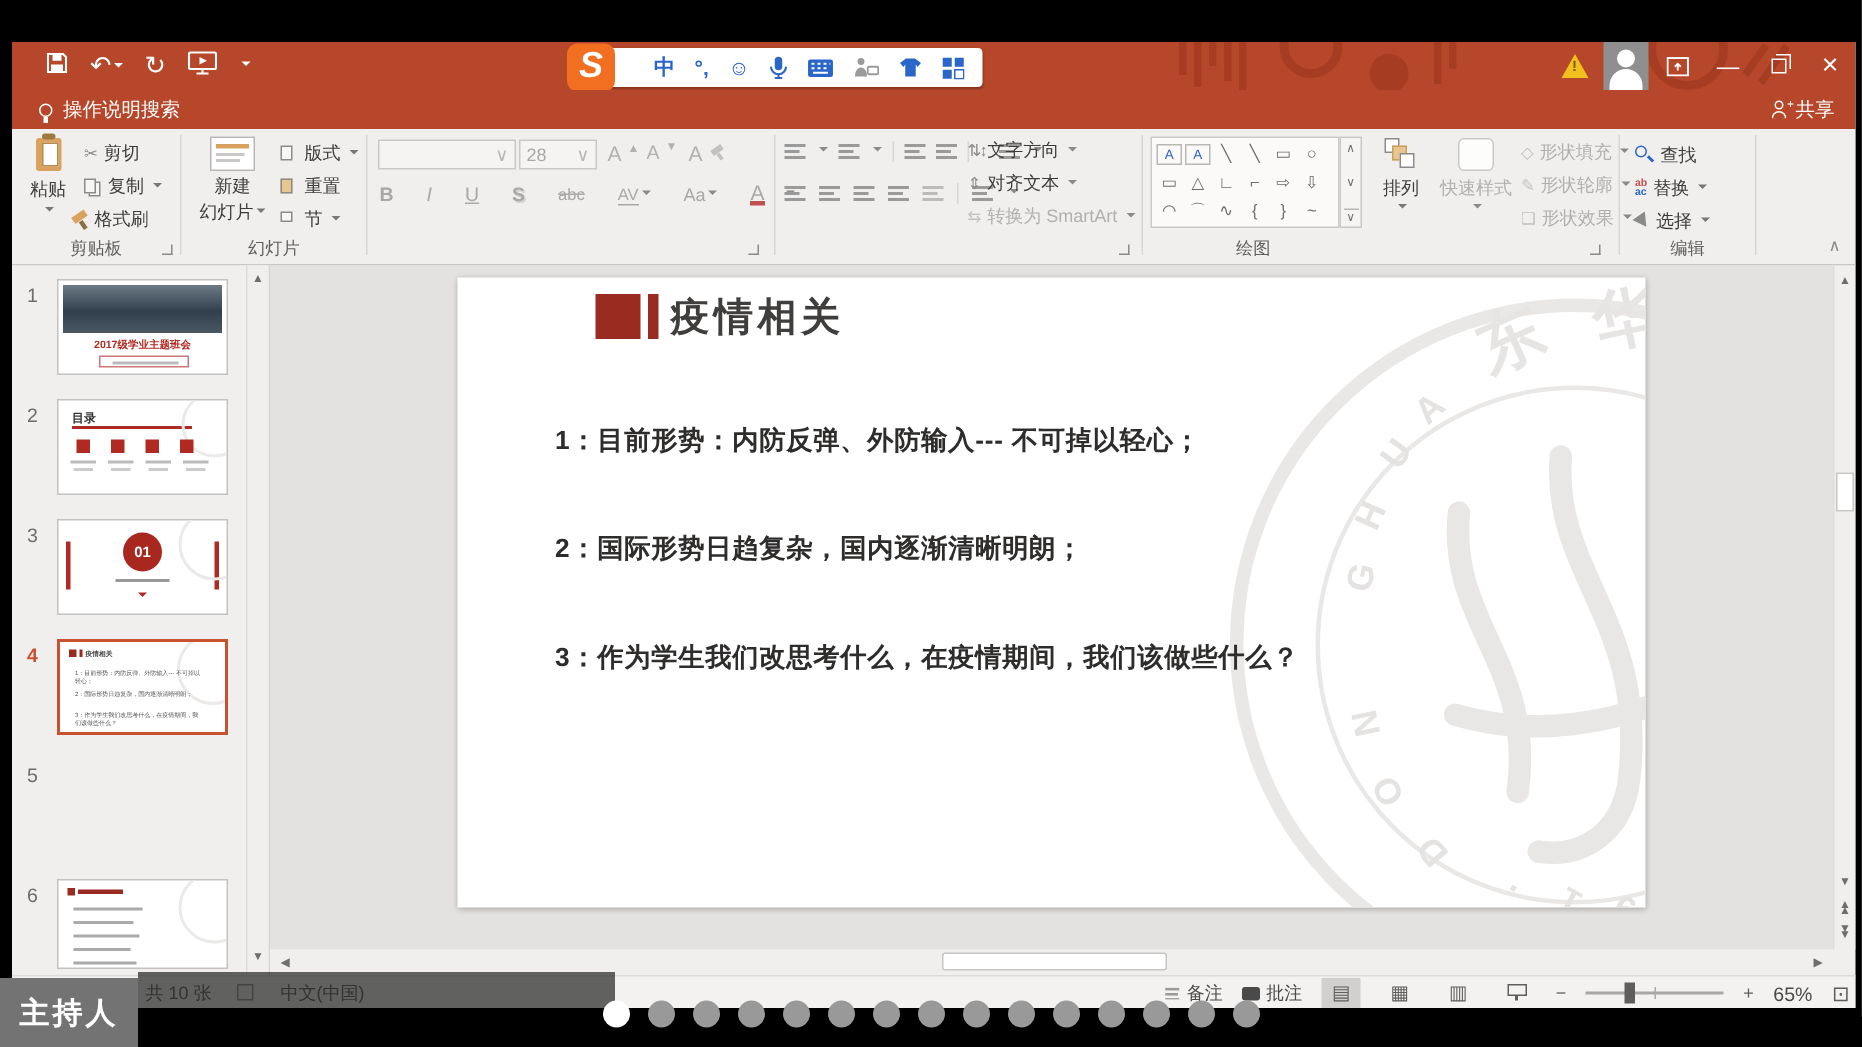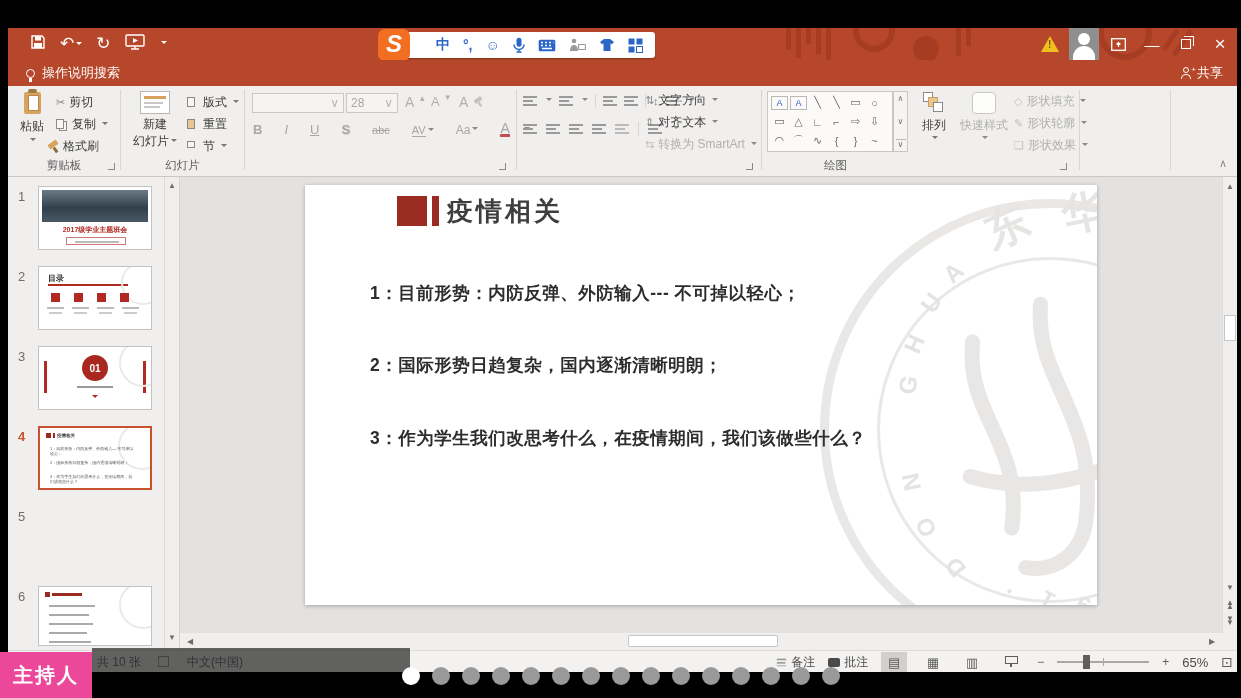--- a/index.html
+++ b/index.html
@@ -138,21 +138,21 @@
 .showic{position:relative;width:13px;height:12px}
 .showic i{position:absolute;left:0;top:0;width:13px;height:8px;border:1.5px solid #5f5e5d}
 .showic b{position:absolute;left:5.5px;top:8px;width:2px;height:3px;background:#5f5e5d}
 .ztrack{position:relative;width:92px;height:14px}
 .ztrack .tr{position:absolute;left:0;top:6px;width:100%;height:2px;background:#a9a8a7}
 .ztrack .tk{position:absolute;left:46px;top:3px;width:1px;height:8px;background:#a9a8a7}
 .ztrack .th{position:absolute;left:26px;top:0;width:7px;height:14px;background:#5f5e5d}
 
 .blackbar{position:absolute;left:0;top:672px;width:100%;height:26px;background:#000;z-index:5}
 .tooltip{position:absolute;left:92px;top:648px;width:318px;height:24px;background:rgba(40,40,40,.72);z-index:6}
-.hostbadge{position:absolute;left:0;top:652px;width:92px;height:46px;background:#ec4899;color:#fff;
+.hostbadge{position:absolute;left:0;top:652px;width:92px;height:46px;background:#737373;color:#fff;
 font-size:20px;font-weight:bold;display:flex;align-items:center;justify-content:center;letter-spacing:2px;z-index:7}
 .sharebar{position:absolute;left:102px;top:655px;height:38px;display:flex;align-items:center;gap:11px;z-index:7}
 .sname{color:#fff;font-size:21px;letter-spacing:1px}
 .dotsrow{position:absolute;left:402px;top:667px;height:18px;z-index:7}
 .dot{position:absolute;top:0;width:18px;height:18px;border-radius:50%;background:#999}
 .dot.first{background:#fff}
 .micwrap svg{display:block}
 </style>
 </head>
 <body>
@@ -489,20 +489,43 @@
         <div class="mini dis" style="left:252px;top:51px">
           <span class="gi">❏</span>
           <span>形状效果</span>
             <span class="car lt"></span>
         </div>
         <div class="glabel" style="right:170px">绘图</div>
         <span class="launcher" style="right:12px"></span>
       </div>
       <span class="gdiv" style="left:1071px"></span>
 
+      <div class="rgroup" style="left:1072px;width:90px">
+        <div class="mini" style="left:10px;top:9px">
+          <span class="mag">
+              <span class="l"></span>
+              <span class="t"></span>
+            </span>
+          <span>查找</span>
+        </div>
+        <div class="mini" style="left:10px;top:31px">
+          <span class="repl">
+              <span class="t">ab</span>
+              <span class="b">ac</span>
+            </span>
+          <span>替换</span>
+            <span class="car gray"></span>
+        </div>
+        <div class="mini" style="left:10px;top:53px">
+          <span class="selic"></span>
+          <span>选择</span>
+            <span class="car gray"></span>
+        </div>
+        <div class="glabel">编辑</div>
+      </div>
       <span class="gdiv" style="left:1162px"></span>
       <span class="collapse">∧</span>
     </div>
 
     <div class="panel">
       <div class="thumbwrap">
 
         <span class="tnum" style="top:12px">1</span>
         <div class="thumb" style="top:9px">
           <div class="abs" style="left:3px;top:3px;right:3px;height:32px;background:linear-gradient(#6c7a86,#31404c 55%,#4a5864)"></div>

